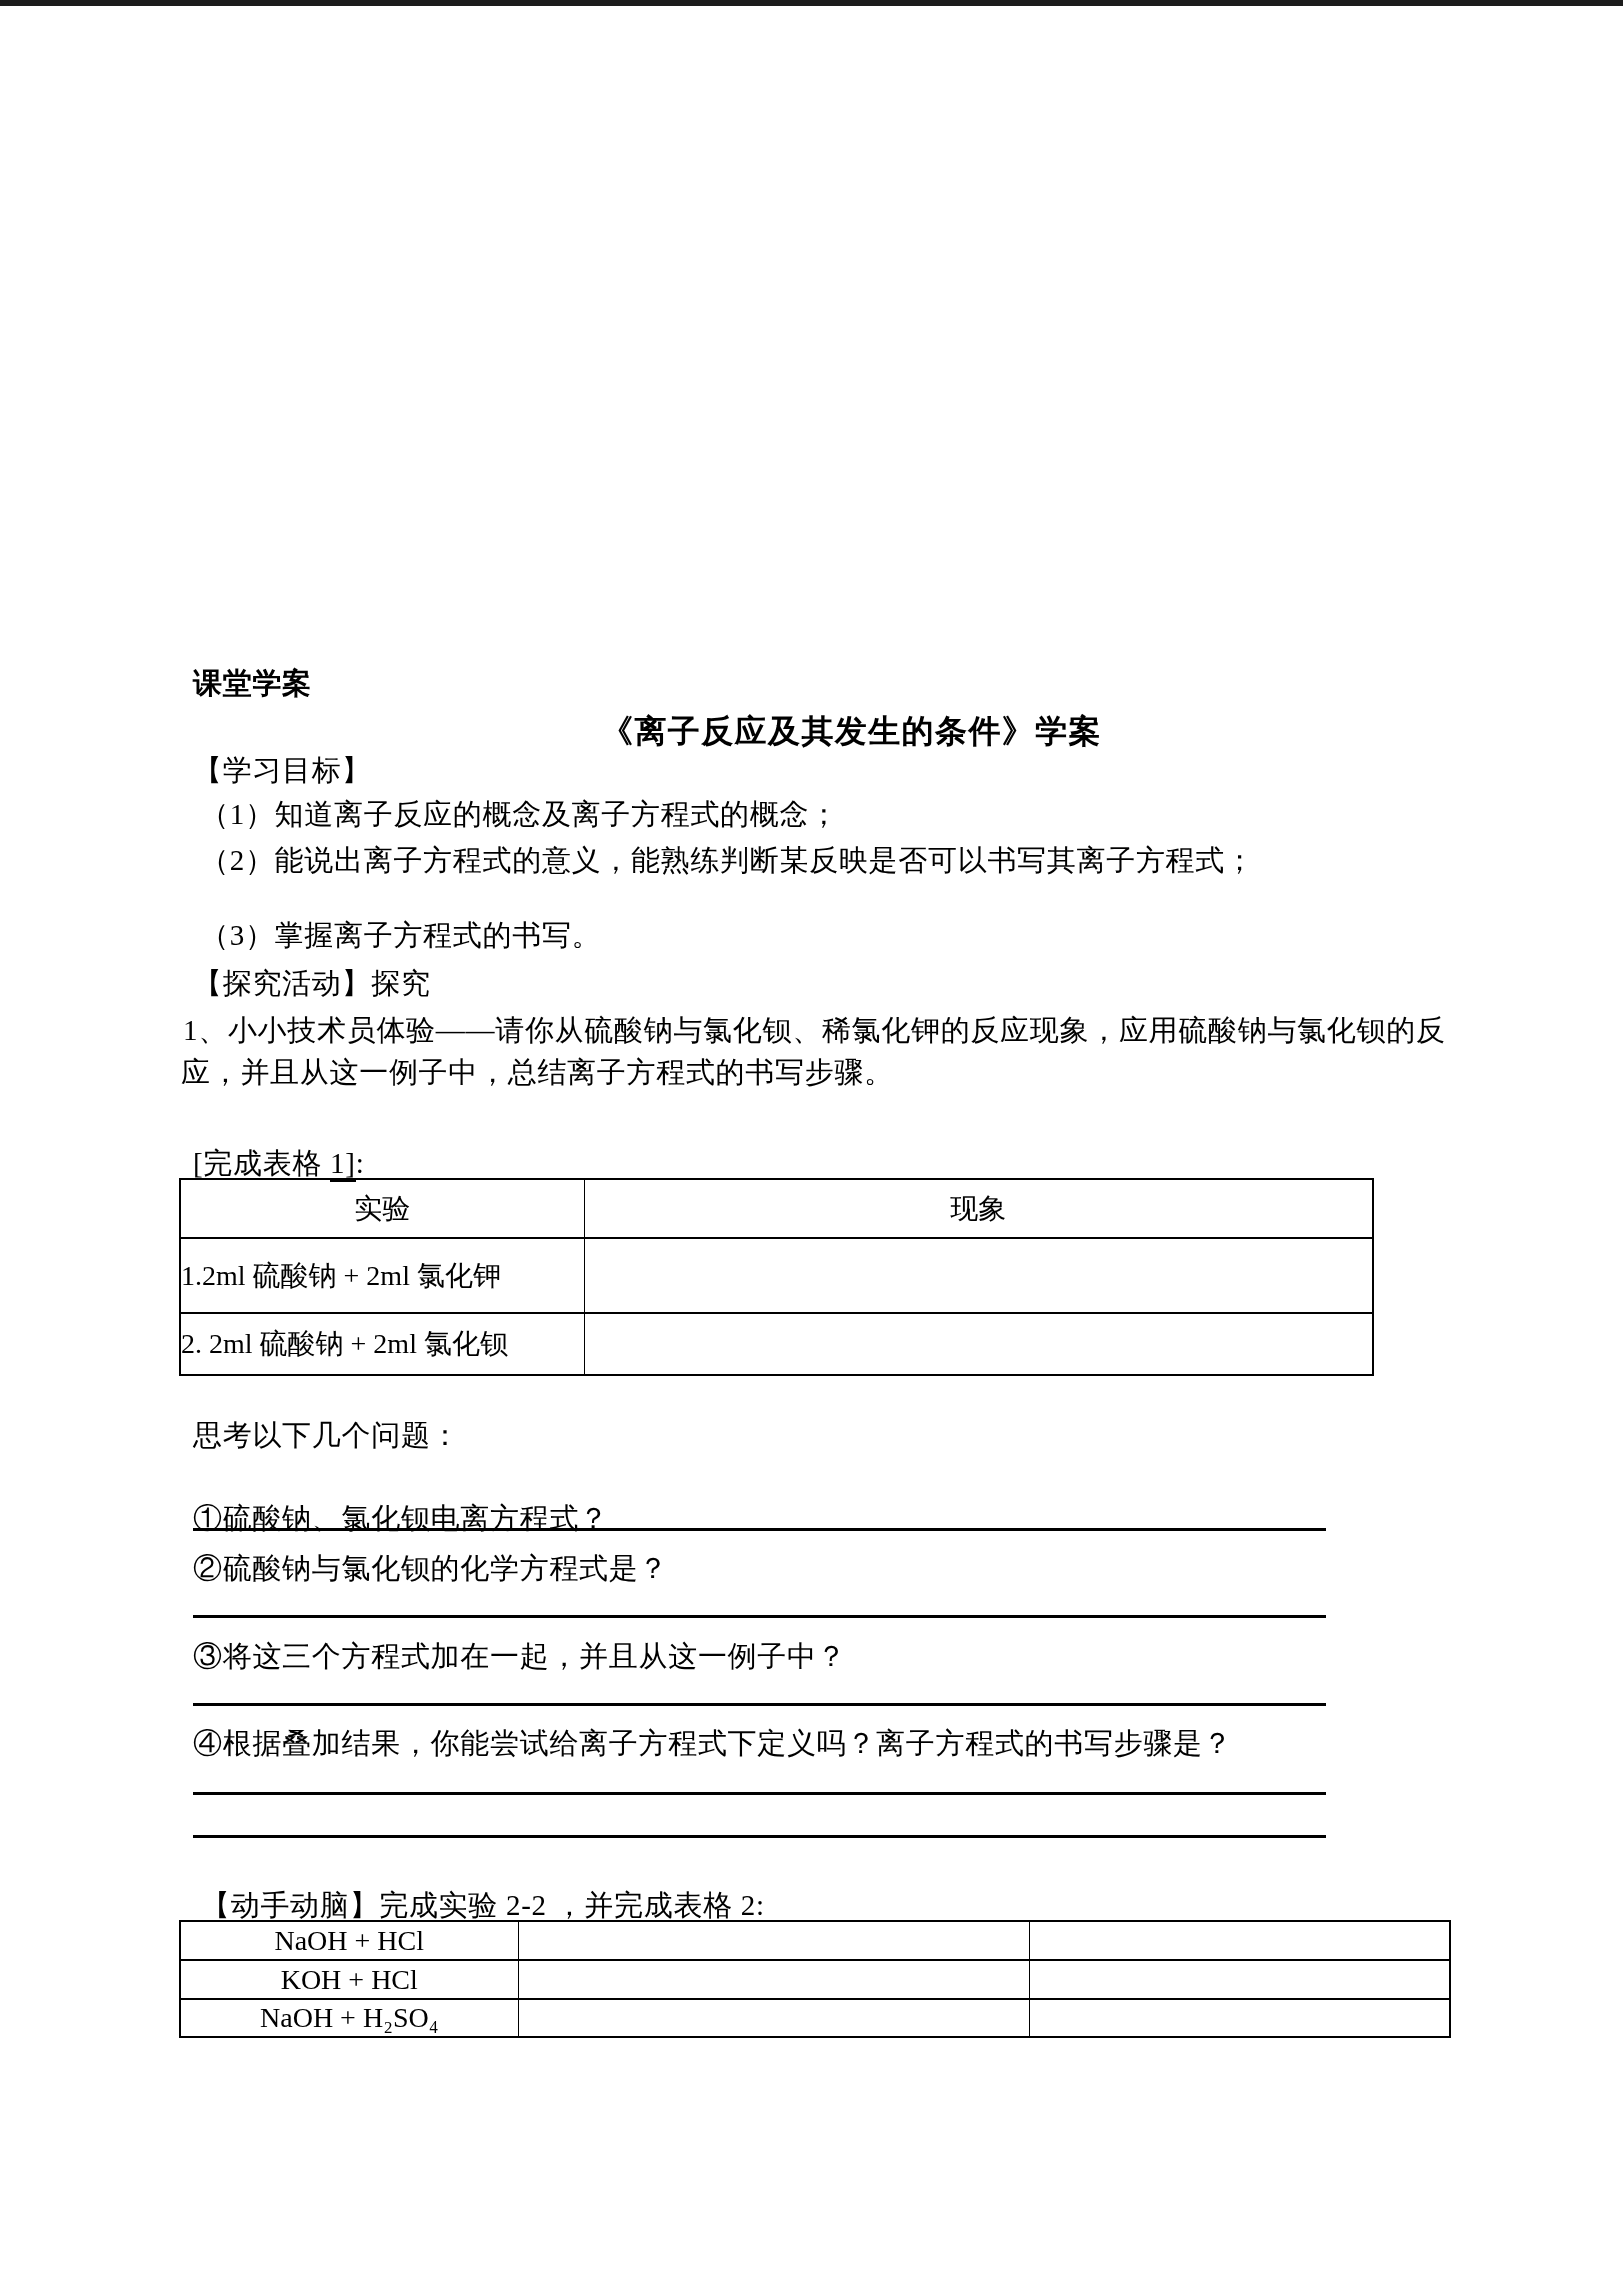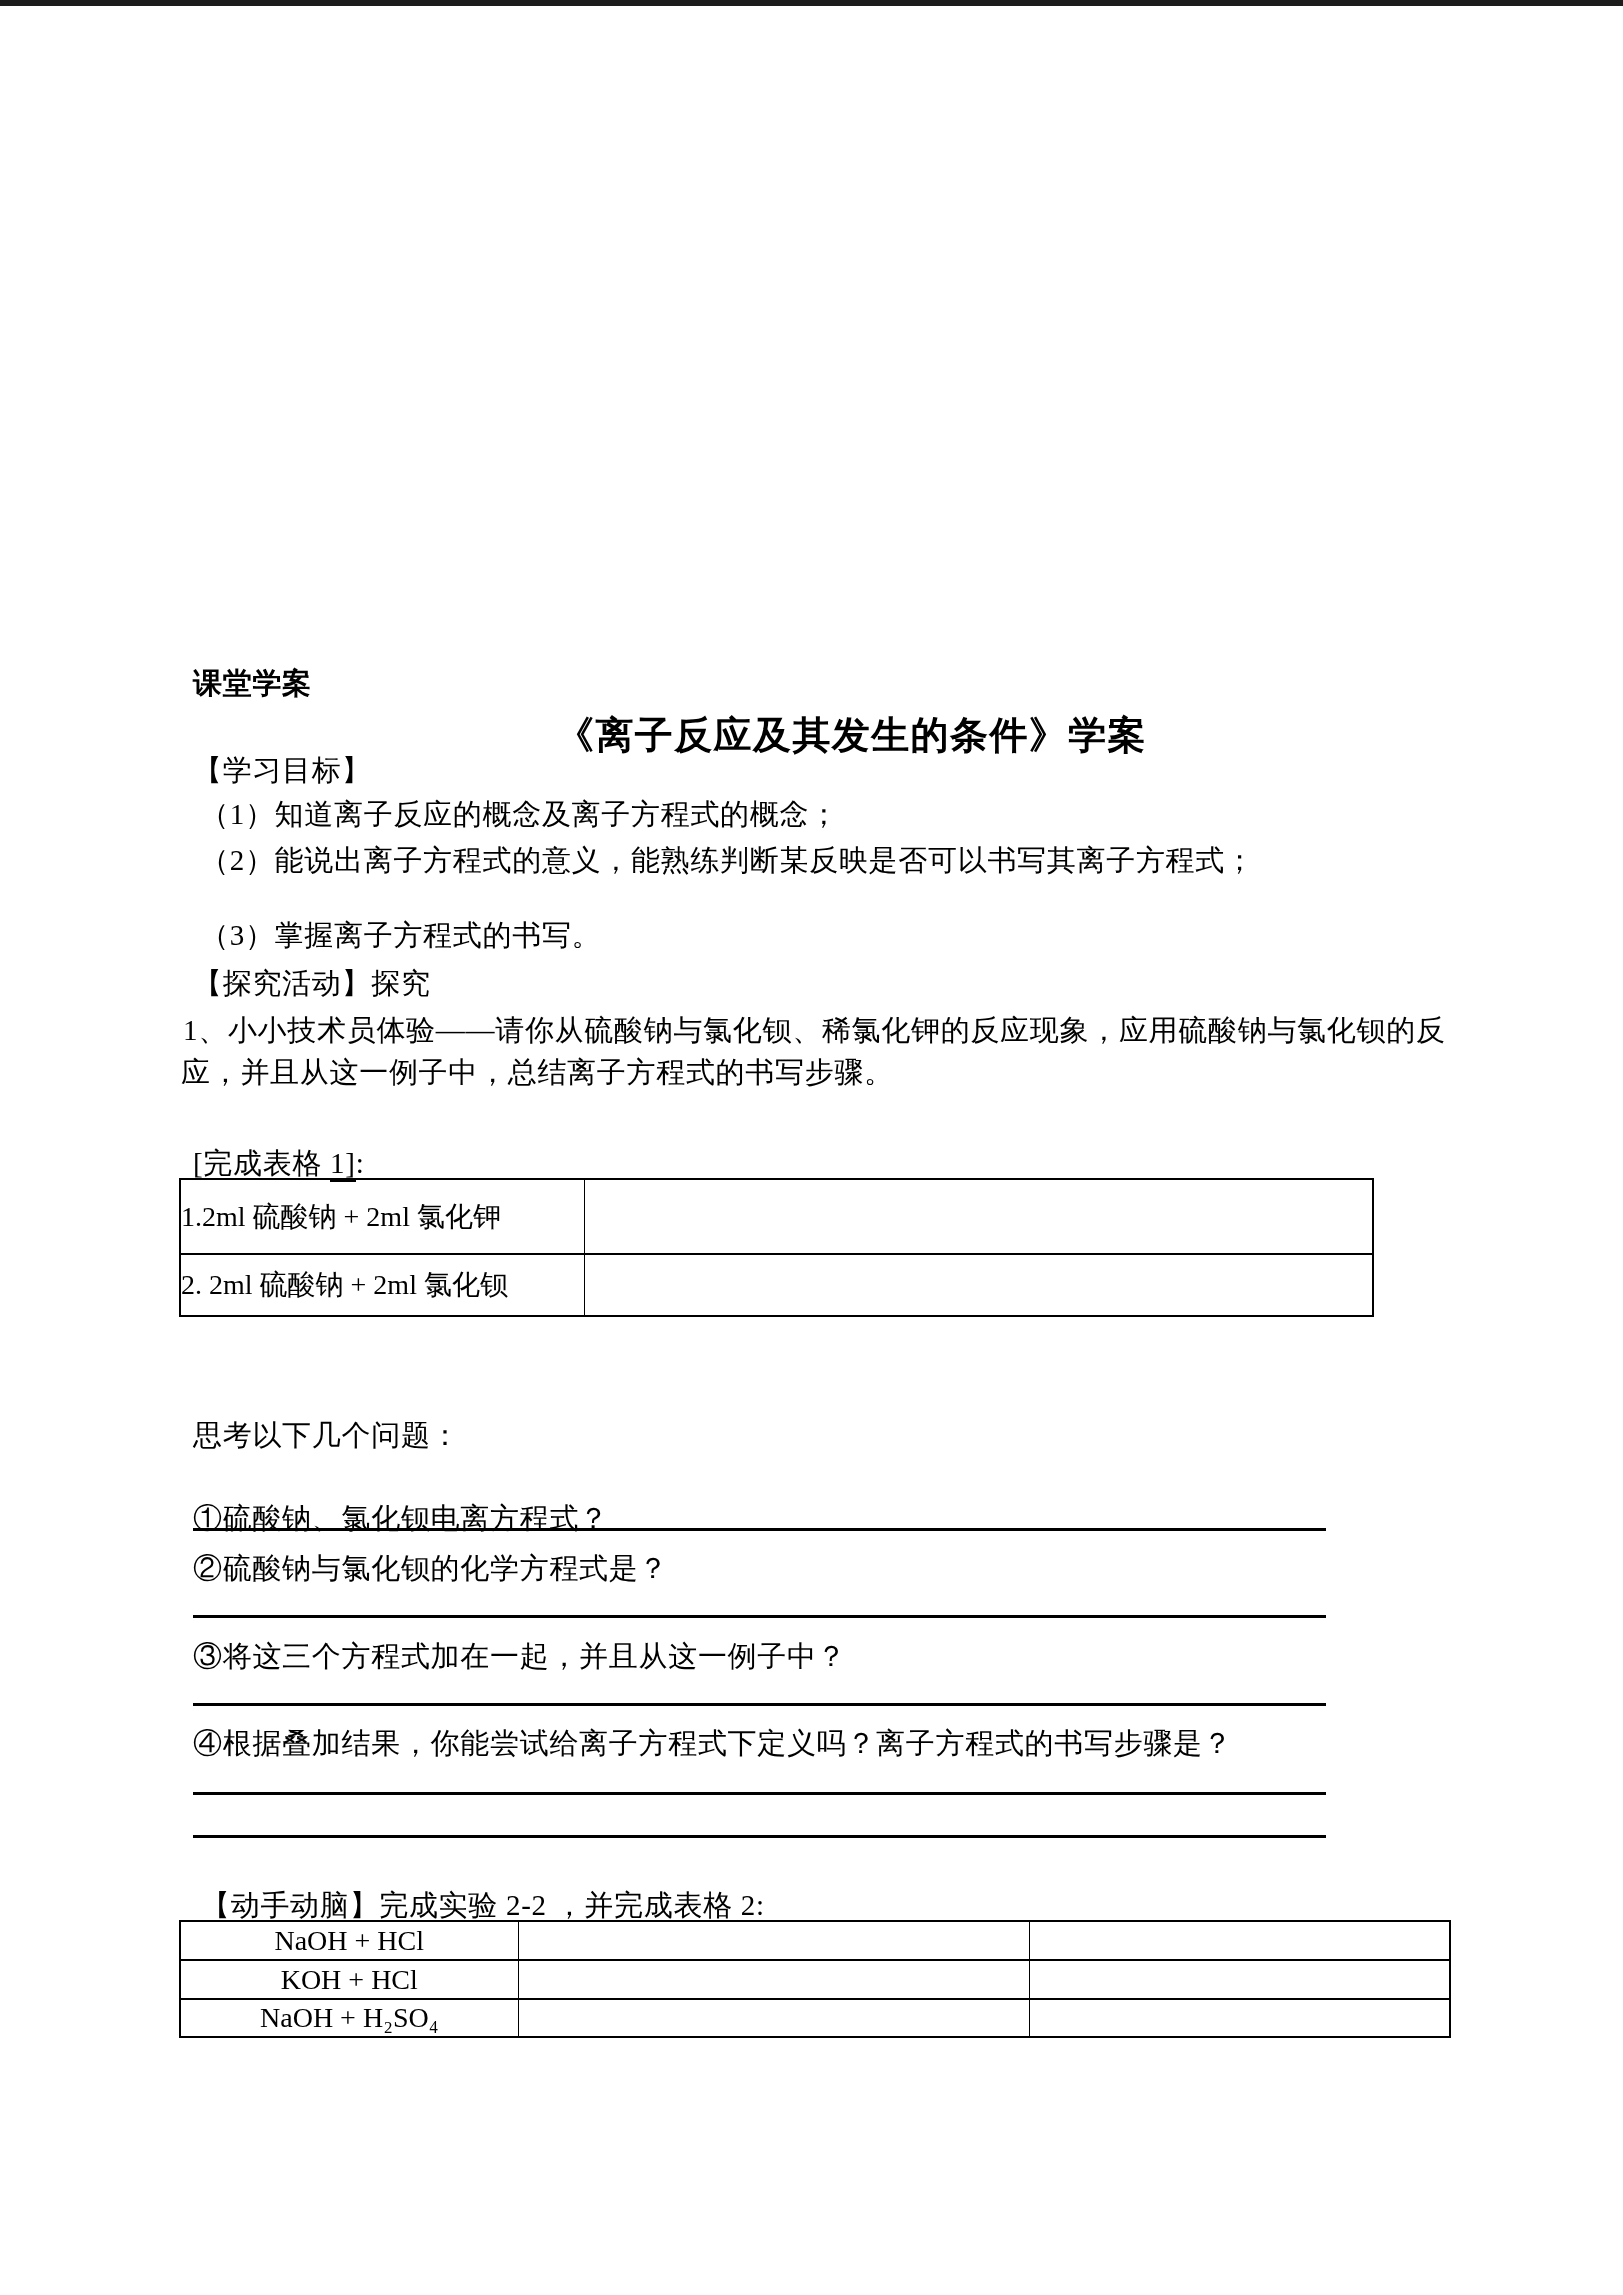--- a/index.html
+++ b/index.html
@@ -29,21 +29,21 @@
     background: #1c1c1c;
   }
   .doc-title-wrap {
     left: 0; top: 710px;
     width: 1623px;
     text-align: center;
   }
   .doc-title {
     display: inline-block;
     transform: translateX(40px);
-    font-size: 38px;
+    font-size: 32px;
     font-weight: bold;
     letter-spacing: 1.4px;
   }
   .answer-line {
     height: 2.7px;
     width: 1133px;
     left: 193px;
     background: #000000;
   }
   table.sheet {
@@ -89,20 +89,24 @@
 <div class="abs txt" style="left:193px; top:1147px;">
   <span>[完成表格 </span><span class="caption-underline">1]</span><span>:</span>
 </div>
 
 <table class="sheet abs" style="left:179px; top:1178px; width:1193px;">
   <colgroup>
       <col style="width:404px">
       <col style="width:789px">
     </colgroup>
   <tbody>
+      <tr style="height:59px;">
+    <th class="center">实验</th>
+    <th class="center">现象</th>
+  </tr>
   <tr style="height:75px;">
     <td class="exp-cell">1.2ml 硫酸钠 + 2ml 氯化钾</td>
     <td></td>
   </tr>
   <tr style="height:62px;">
     <td class="exp-cell">2. 2ml 硫酸钠 + 2ml 氯化钡</td>
     <td></td>
   </tr>
 </tbody>
   </table>

